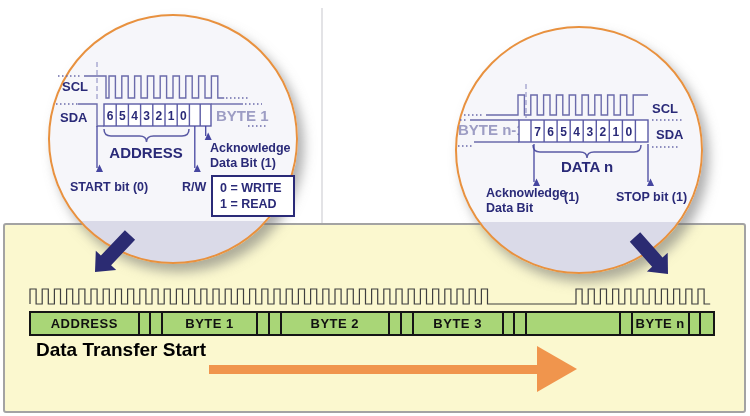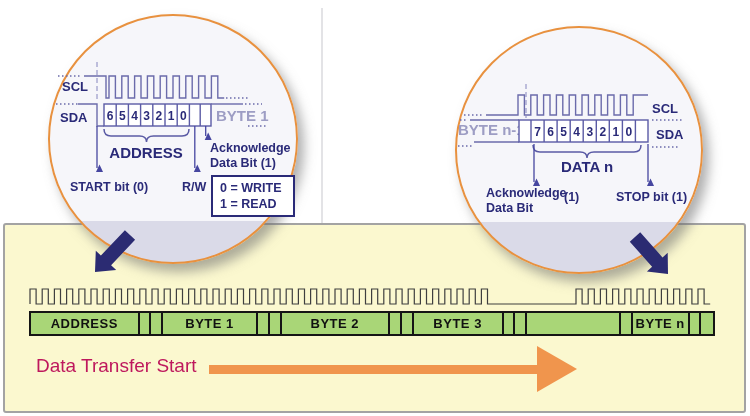--- a/index.html
+++ b/index.html
@@ -16,21 +16,21 @@
   .bar>div{box-sizing:border-box;border-right:2px solid #151515;background:#a9d677;
            display:flex;align-items:center;justify-content:center;
            font-weight:bold;font-size:13px;color:#111;letter-spacing:.5px;white-space:nowrap;}
   .bar>div:last-child{border-right:none;}
   .bar>div:nth-child(1){width:111px}.bar>div:nth-child(2){width:12px}.bar>div:nth-child(3){width:12px}
   .bar>div:nth-child(4){width:97px}.bar>div:nth-child(5){width:12px}.bar>div:nth-child(6){width:12px}
   .bar>div:nth-child(7){width:111px}.bar>div:nth-child(8){width:12px}.bar>div:nth-child(9){width:12px}
   .bar>div:nth-child(10){width:92px}.bar>div:nth-child(11){width:12px}.bar>div:nth-child(12){width:12px}
   .bar>div:nth-child(13){width:96px}.bar>div:nth-child(14){width:12px}
   .bar>div:nth-child(15){width:58px}.bar>div:nth-child(16){width:12px}.bar>div:nth-child(17){width:12px}
-  .xfer-text{position:absolute;top:130px;font-size:19px;font-weight:normal;color:#be185d;white-space:nowrap;}
+  .xfer-text{position:absolute;top:114px;font-size:19px;font-weight:bold;color:#000000;white-space:nowrap;}
   .xfer-start{left:31px;}
   .xfer-end{left:578px;}
   .orange-bar{position:absolute;left:204px;top:140px;width:330px;height:9px;background:#f0954d;}
   .orange-head{position:absolute;left:532px;top:121px;width:0;height:0;
                border-top:23px solid transparent;border-bottom:23px solid transparent;
                border-left:40px solid #f0954d;}
   
   .circle{position:absolute;box-sizing:border-box;border:2px solid #e8913f;border-radius:50%;
           box-shadow:6px 8px 12px rgba(110,110,110,.55);}
   .circle.left{left:48px;top:14px;width:250px;height:250px;

